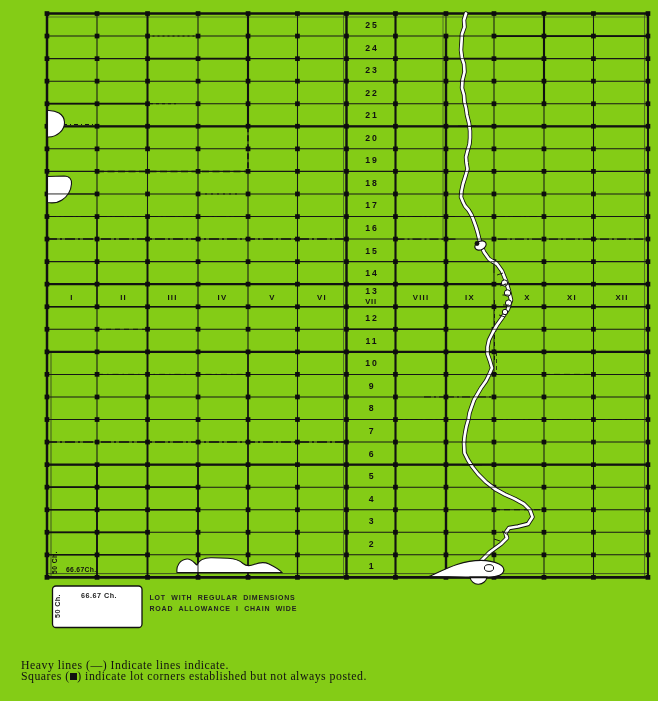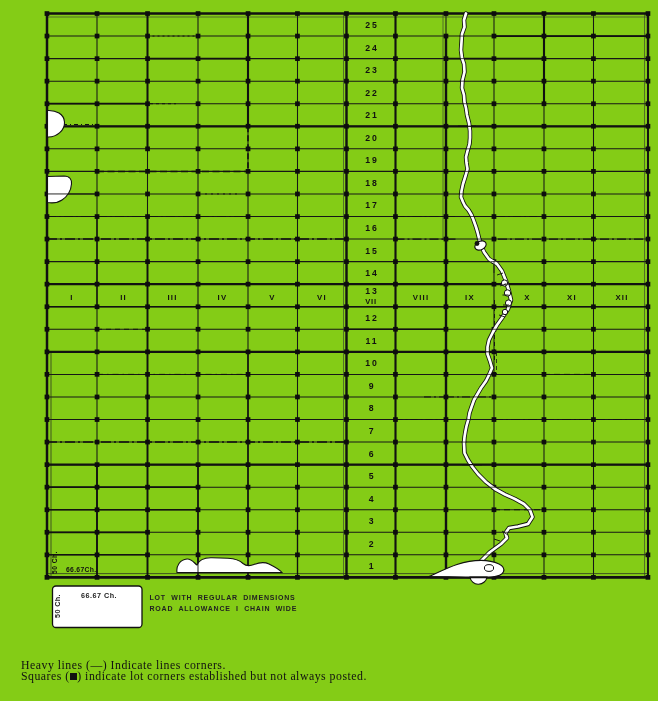--- a/index.html
+++ b/index.html
@@ -646,16 +646,16 @@
 
 <text x="99" y="597.5" font-family="Liberation Sans, sans-serif" font-size="7.2px" font-weight="bold" fill="#222" text-anchor="middle" letter-spacing="0.5">66.67 Ch.</text>
 
 <text x="59.5" y="618" transform="rotate(-90 59.5 618)" font-family="Liberation Sans, sans-serif" font-size="7.2px" font-weight="bold" fill="#222" letter-spacing="0.4">50 Ch.</text>
 
 <text x="149.5" y="600" font-family="Liberation Sans, sans-serif" font-size="7px" font-weight="bold" fill="#222" letter-spacing="0.8" word-spacing="2.6">LOT WITH REGULAR DIMENSIONS</text>
 
 <text x="149.5" y="610.5" font-family="Liberation Sans, sans-serif" font-size="7px" font-weight="bold" fill="#222" letter-spacing="0.8" word-spacing="2.6">ROAD ALLOWANCE I CHAIN WIDE</text>
 </svg>
 
-<div class="note" style="top:658px;">Heavy lines (—) Indicate lines corners.</div>
+<div class="note" style="top:658px;">Heavy lines (—) Indicate lines indicate.</div>
 
 <div class="note" style="top:668.5px;">Squares (<span class="sq"></span>) indicate lot corners established but not always posted.</div>
 </div>
 
 </body></html>

